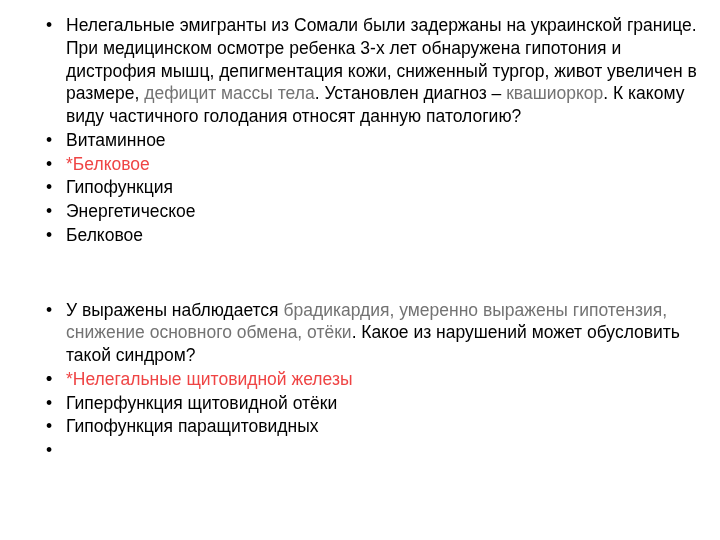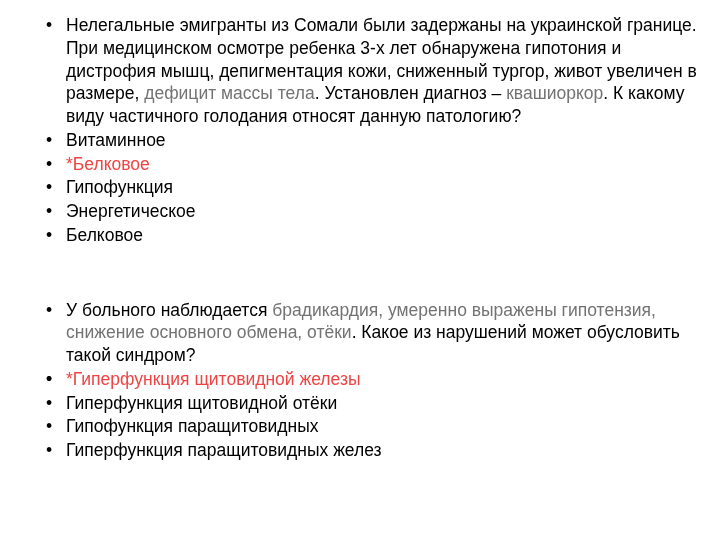--- a/index.html
+++ b/index.html
@@ -91,38 +91,37 @@
         <span>Белковое</span>
       </li>
     </ul>
   </div>
 
   <div class="block second">
     <ul class="bullets">
       <li>
         <span class="bullet-dot">•</span>
         <span class="para">
-          <span>У больного наблюдается </span><span class="red">брадикардия, умеренно выражены гипотензия, снижение основного обмена, отёки</span><span>. Какое из нарушений может обусловить такой синдром?</span>
+          <span>У выражены наблюдается </span><span class="red">брадикардия, умеренно выражены гипотензия, снижение основного обмена, отёки</span><span>. Какое из нарушений может обусловить такой синдром?</span>
         </span>
       </li>
       <li>
         <span class="bullet-dot">•</span>
       </li>
       <li>
         <span class="bullet-dot">•</span>
-        <span class="answer">*Гиперфункция щитовидной железы</span>
+        <span class="answer">*Нелегальные щитовидной железы</span>
       </li>
       <li>
         <span class="bullet-dot">•</span>
         <span>Гиперфункция щитовидной отёки</span>
       </li>
       <li>
         <span class="bullet-dot">•</span>
         <span>Гипофункция паращитовидных</span>
       </li>
       <li>
         <span class="bullet-dot">•</span>
-        <span>Гиперфункция паращитовидных желез</span>
       </li>
     </ul>
   </div>
 
 </div>
 
 </body></html>

